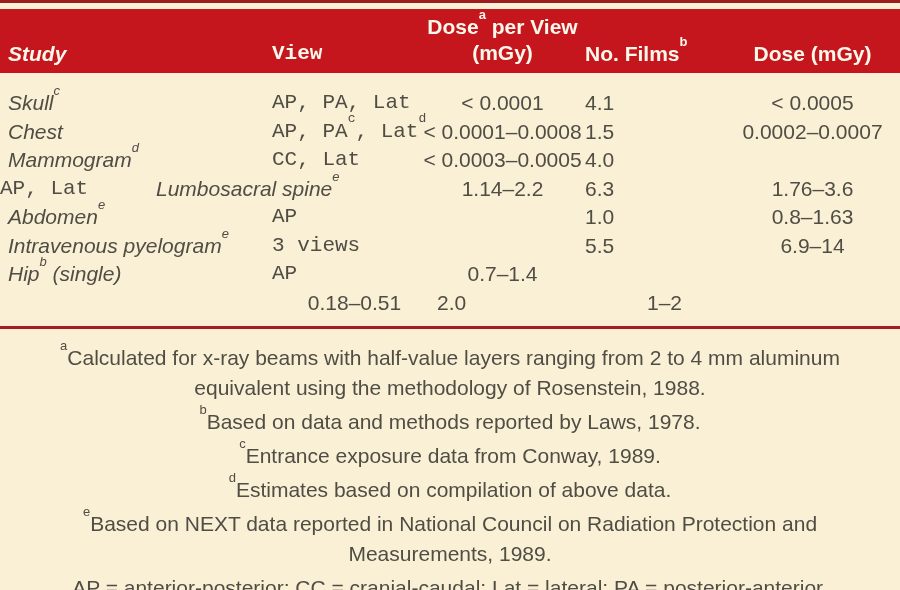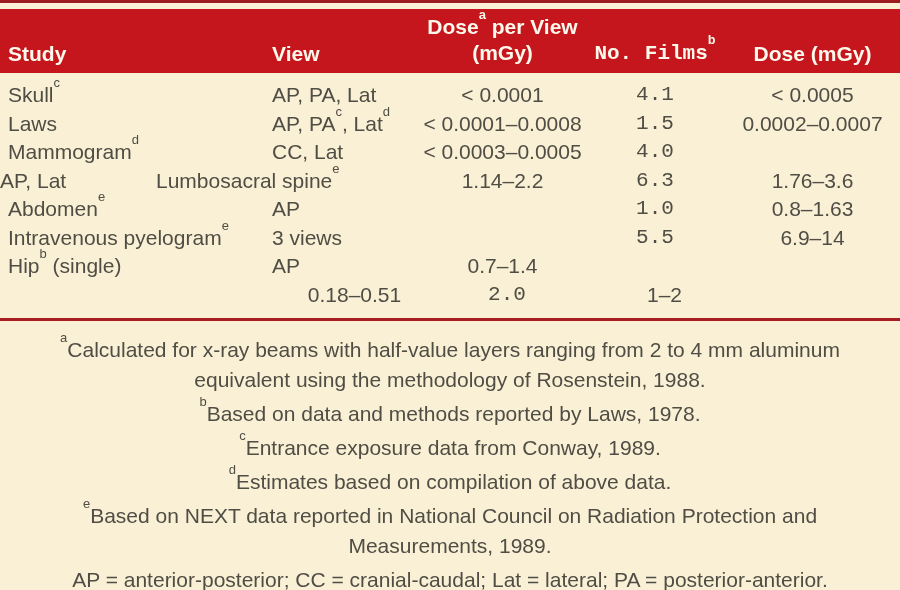--- a/index.html
+++ b/index.html
@@ -33,29 +33,29 @@
     font-weight: bold;
     font-size: 21px;
     display: flex;
     align-items: flex-end;
     padding-bottom: 7px;
   }
   .th { white-space: nowrap; line-height: 24px; }
   .th sup { color: var(--header_text); }
 
   
-  .c-study { width: 272px; padding-left: 8px; text-align: left; }
-  .c-view  { width: 148px; text-align: left; }
+  .c-study { width: 272px; padding-left: 8px; text-align: left; font-style: italic; }
+  .c-view  { width: 148px; text-align: left; font-family: Liberation Mono, monospace; }
   .c-dpv   { width: 165px; text-align: center; }
-  .c-films { width: 140px; text-align: center; font-family: Liberation Mono, monospace; }
+  .c-films { width: 140px; text-align: left; }
   .c-dose  { width: 175px; text-align: center; }
 
   .th.c-dpv .th-line { line-height: 26px; text-align: center; }
 
-  .tbody { padding-top: 8px; font-size: 21px; }
+  .tbody { padding-top: 16px; font-size: 21px; }
   .tr { display: flex; line-height: 28.5px; }
   .td { white-space: nowrap; }
 
   sup {
     font-size: 13px;
     line-height: 0;
     position: relative;
     top: -7px;
   }
 
@@ -92,21 +92,21 @@
 
   <div class="tbody" id="table-body">
       <div class="tr">
         <div class="td c-study">Skull<sup>c</sup></div>
         <div class="td c-view">AP, PA, Lat</div>
         <div class="td c-dpv">&lt; 0.0001</div>
         <div class="td c-films">4.1</div>
         <div class="td c-dose">&lt; 0.0005</div>
       </div>
       <div class="tr">
-        <div class="td c-study">Laws</div>
+        <div class="td c-study">Chest</div>
         <div class="td c-view">AP, PA<sup>c</sup>, Lat<sup>d</sup></div>
         <div class="td c-dpv">&lt; 0.0001–0.0008</div>
         <div class="td c-films">1.5</div>
         <div class="td c-dose">0.0002–0.0007</div>
       </div>
       <div class="tr">
         <div class="td c-study">Mammogram<sup>d</sup></div>
         <div class="td c-view">CC, Lat</div>
         <div class="td c-dpv">&lt; 0.0003–0.0005</div>
         <div class="td c-films">4.0</div>

